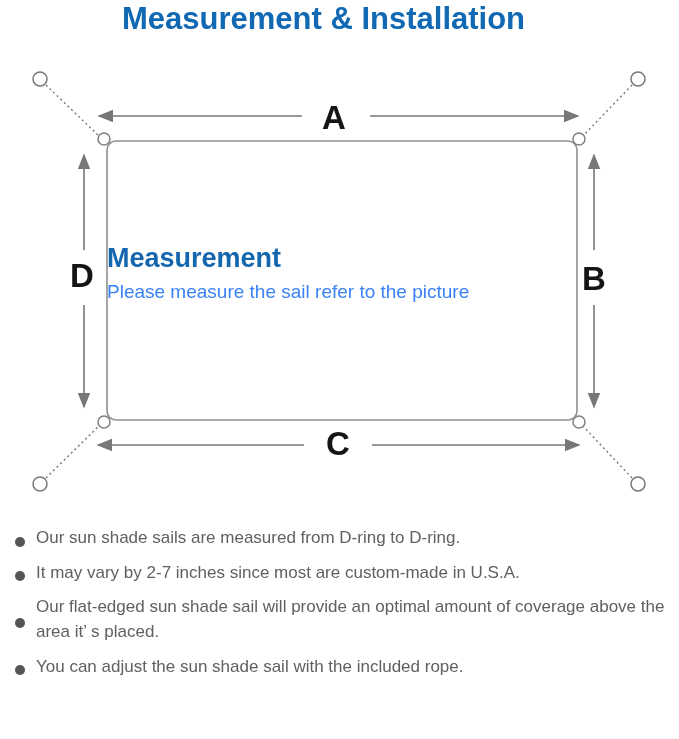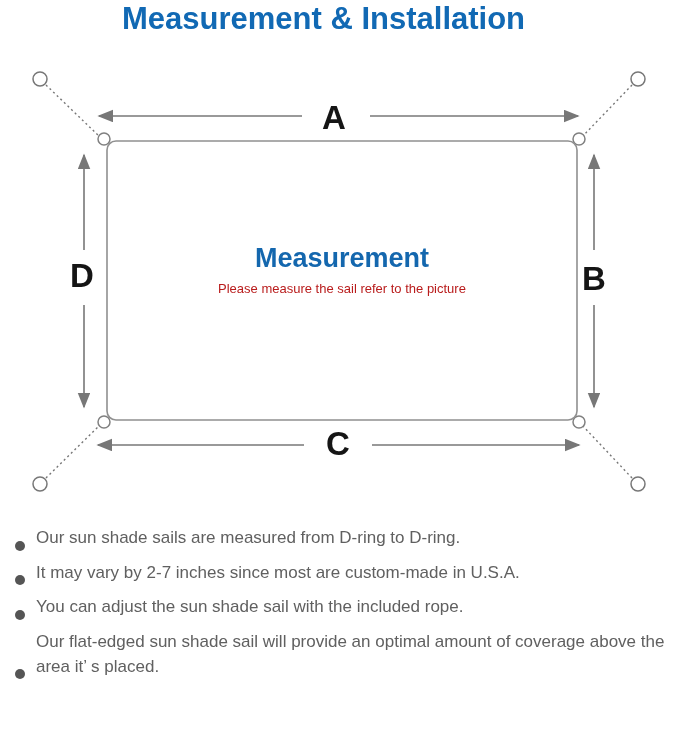--- a/index.html
+++ b/index.html
@@ -25,31 +25,31 @@
     position: absolute;
     font-size: 33px; font-weight: bold; color: #151515;
     transform: translate(-50%, 0);
     line-height: 1;
   }
   .label-a { left: 334px; top: 101px; }
   .label-c { left: 338px; top: 427px; }
   .label-d { left: 82px;  top: 259px; }
   .label-b { left: 594px; top: 262px; }
 
-  .center-text { position: absolute; left: 107px; top: 243px; width: 470px; text-align: center; }
+  .center-text { position: absolute; left: 107px; top: 243px; width: 470px; text-align: left; }
   .center-heading { font-size: 27px; font-weight: bold; color: #1467ae; }
-  .center-sub { margin-top: 7px; font-size: 13px; color: #b91c1c; }
+  .center-sub { margin-top: 7px; font-size: 19px; color: #3b82f6; }
 
   .notes {
     position: absolute; top: 514px; left: 0; width: 679px;
     padding: 12px 2px 0 10px;
     list-style: none;
   }
   .note {
-    display: flex; align-items: flex-end;
+    display: flex; align-items: center;
     margin-bottom: 10px;
     color: #606060; font-size: 17px; line-height: 1.45;
   }
   .note .dot {
     flex: 0 0 auto;
     width: 10px; height: 10px; border-radius: 50%;
     background: #555;
     margin: 7px 11px 0 5px;
   }
   .note .txt { flex: 1 1 auto; }
@@ -132,22 +132,22 @@
       </li>
 
       <li class="note">
         <span class="dot"></span>
         <span class="txt">It may vary by 2-7 inches since most are custom-made in U.S.A.</span>
       </li>
 
 
       <li class="note">
         <span class="dot"></span>
-        <span class="txt">You can adjust the sun shade sail with the included rope.</span>
+        <span class="txt">Our flat-edged sun shade sail will provide an optimal amount of coverage above the area it’ s placed.</span>
       </li>
 
       <li class="note">
         <span class="dot"></span>
-        <span class="txt">Our flat-edged sun shade sail will provide an optimal amount of coverage above the area it’ s placed.</span>
+        <span class="txt">You can adjust the sun shade sail with the included rope.</span>
       </li>
     </ul>
 
 </div>
 
 </body></html>

